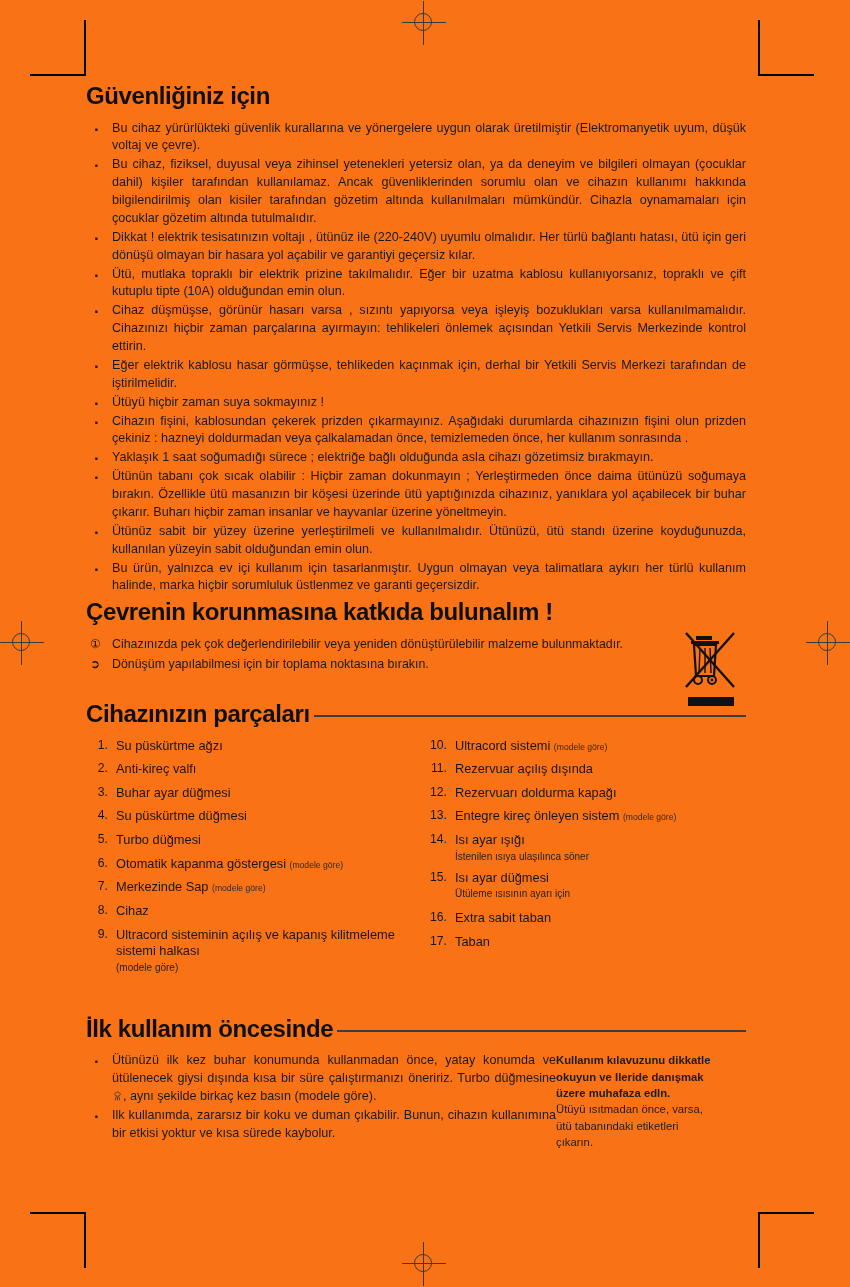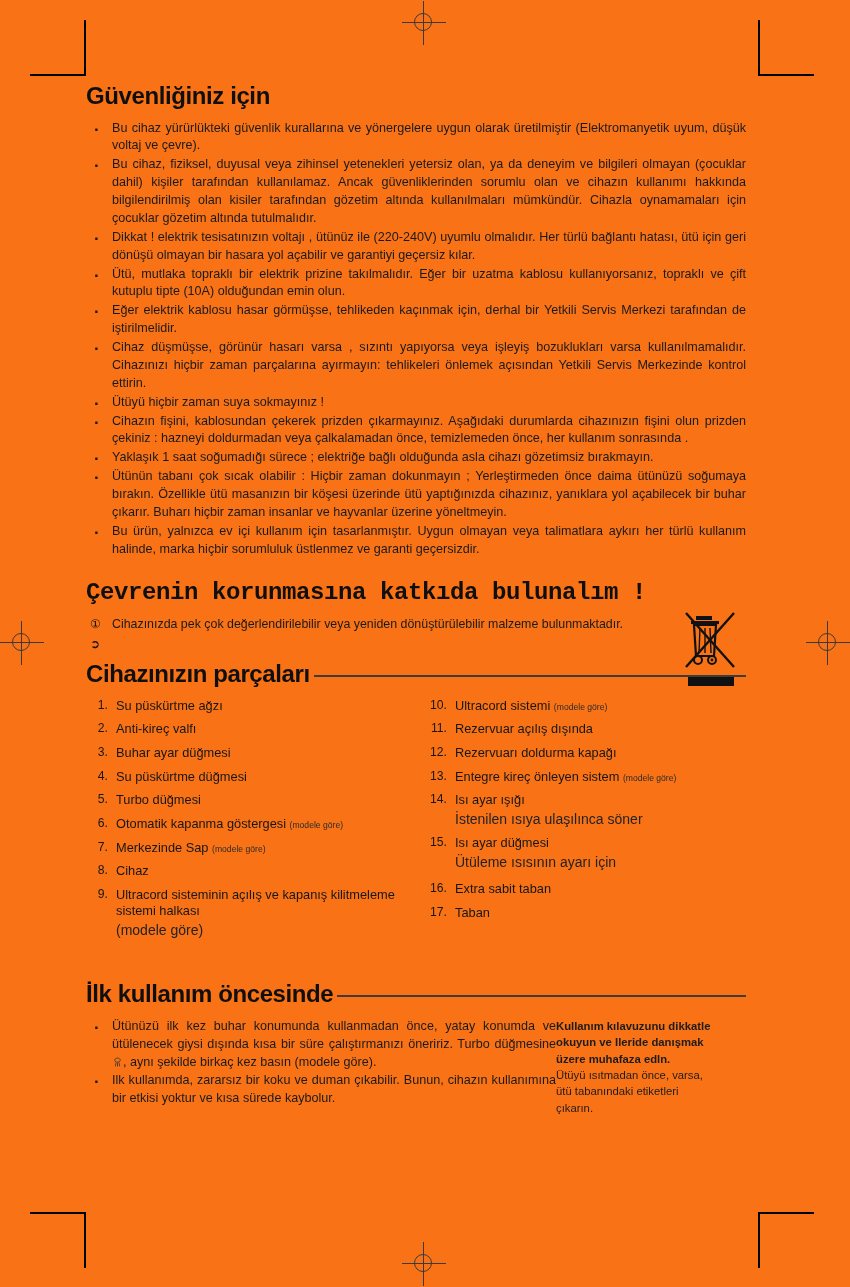--- a/index.html
+++ b/index.html
@@ -184,21 +184,21 @@
     font-size: 12.2px;
     font-weight: normal;
   }
   .sub-note {
     font-size: 8.6px;
     color: #2b2b2b;
     letter-spacing: 0;
   }
   .sub-line {
     display: block;
-    font-size: 14px;
+    font-size: 10px;
     color: #222;
     line-height: 1.3;
     margin-top: 1px;
   }
 
   
   .last-wrap {
     display: flex;
     margin-top: 10px;
   }
@@ -263,38 +263,40 @@
   </div>
 
   <div id="content">
 
     <h1 class="section-title">Güvenliğiniz için</h1>
     <ul class="bullets">
       <li>Bu cihaz yürürlükteki güvenlik kurallarına ve yönergelere uygun olarak üretilmiştir (Elektromanyetik uyum, düşük voltaj ve çevre).</li>
       <li>Bu cihaz, fiziksel, duyusal veya zihinsel yetenekleri yetersiz olan, ya da deneyim ve bilgileri olmayan (çocuklar dahil) kişiler tarafından kullanılamaz. Ancak güvenliklerinden sorumlu olan ve cihazın kullanımı hakkında bilgilendirilmiş olan kisiler tarafından gözetim altında kullanılmaları mümkündür. Cihazla oynamamaları için çocuklar gözetim altında tutulmalıdır.</li>
       <li>Dikkat ! elektrik tesisatınızın voltajı , ütünüz ile (220-240V) uyumlu olmalıdır. Her türlü bağlantı hatası, ütü için geri dönüşü olmayan bir hasara yol açabilir ve garantiyi geçersiz kılar.</li>
       <li>Ütü, mutlaka topraklı bir elektrik prizine takılmalıdır. Eğer bir uzatma kablosu kullanıyorsanız, topraklı ve çift kutuplu tipte (10A) olduğundan emin olun.</li>
+      <li>Cihaz düşmüşse, görünür hasarı varsa , sızıntı yapıyorsa veya işleyiş bozuklukları varsa kullanılmamalıdır. Cihazınızı hiçbir zaman parçalarına ayırmayın: tehlikeleri önlemek açısından Yetkili Servis Merkezinde kontrol ettirin.</li>
       <li>Eğer elektrik kablosu hasar görmüşse, tehlikeden kaçınmak için, derhal bir Yetkili Servis Merkezi tarafından de iştirilmelidir.</li>
-      <li>Cihaz düşmüşse, görünür hasarı varsa , sızıntı yapıyorsa veya işleyiş bozuklukları varsa kullanılmamalıdır. Cihazınızı hiçbir zaman parçalarına ayırmayın: tehlikeleri önlemek açısından Yetkili Servis Merkezinde kontrol ettirin.</li>
       <li class="nojust">Ütüyü hiçbir zaman suya sokmayınız !</li>
       <li>Cihazın fişini, kablosundan çekerek prizden çıkarmayınız. Aşağıdaki durumlarda cihazınızın fişini olun prizden çekiniz : hazneyi doldurmadan veya çalkalamadan önce, temizlemeden önce, her kullanım sonrasında .</li>
       <li>Yaklaşık 1 saat soğumadığı sürece ; elektriğe bağlı olduğunda asla cihazı gözetimsiz bırakmayın.</li>
       <li>Ütünün tabanı çok sıcak olabilir : Hiçbir zaman dokunmayın ; Yerleştirmeden önce daima ütünüzü soğumaya bırakın. Özellikle ütü masanızın bir köşesi üzerinde ütü yaptığınızda cihazınız, yanıklara yol açabilecek bir buhar çıkarır. Buharı hiçbir zaman insanlar ve hayvanlar üzerine yöneltmeyin.</li>
+      <li>Ütünüz sabit bir yüzey üzerine yerleştirilmeli ve kullanılmalıdır. Ütünüzü, ütü standı üzerine koyduğunuzda, kullanılan yüzeyin sabit olduğundan emin olun.</li>
       <li>Bu ürün, yalnızca ev içi kullanım için tasarlanmıştır. Uygun olmayan veya talimatlara aykırı her türlü kullanım halinde, marka hiçbir sorumluluk üstlenmez ve garanti geçersizdir.</li>
     </ul>
 
-    <h1 class="section-title" style="margin-top:20px;font-family:Liberation Mono, monospace;">Çevrenin korunmasına katkıda bulunalım !</h1>
+    <h1 class="section-title" style="margin-top:3px;">Çevrenin korunmasına katkıda bulunalım !</h1>
     <div class="env-wrap">
       <ul class="env-list">
         <li>
           <span class="gly">①</span>
           <span>Cihazınızda pek çok değerlendirilebilir veya yeniden dönüştürülebilir malzeme bulunmaktadır.</span>
         </li>
         <li>
           <span class="gly">➲</span>
+          <span>Dönüşüm yapılabilmesi için bir toplama noktasına bırakın.</span>
         </li>
       </ul>
 
       <div class="weee">
         <svg viewBox="0 0 56 66" width="56" height="66" aria-hidden="true">
 
           <rect x="12" y="6" width="16" height="4" fill="#111"></rect>
           <rect x="7" y="11" width="28" height="3" fill="#111"></rect>
 
           <path d="M10 15 L32 15 L30 46 L12 46 Z" fill="none" stroke="#111" stroke-width="2.2"></path>

